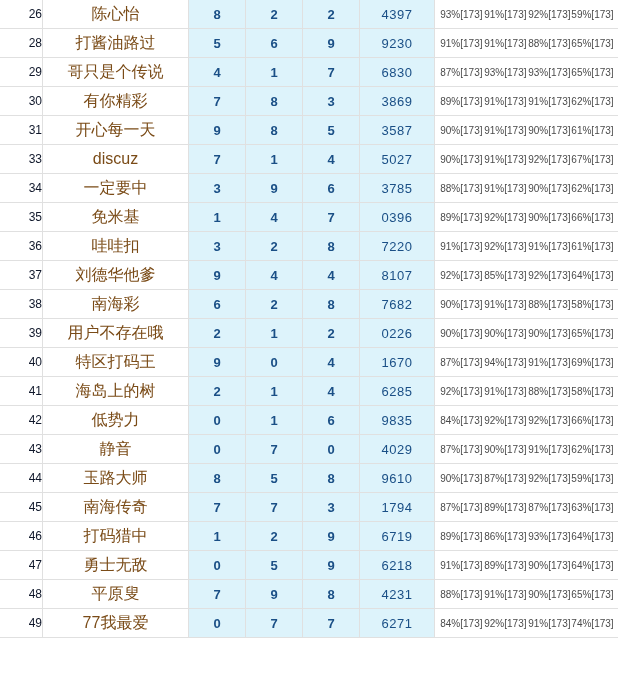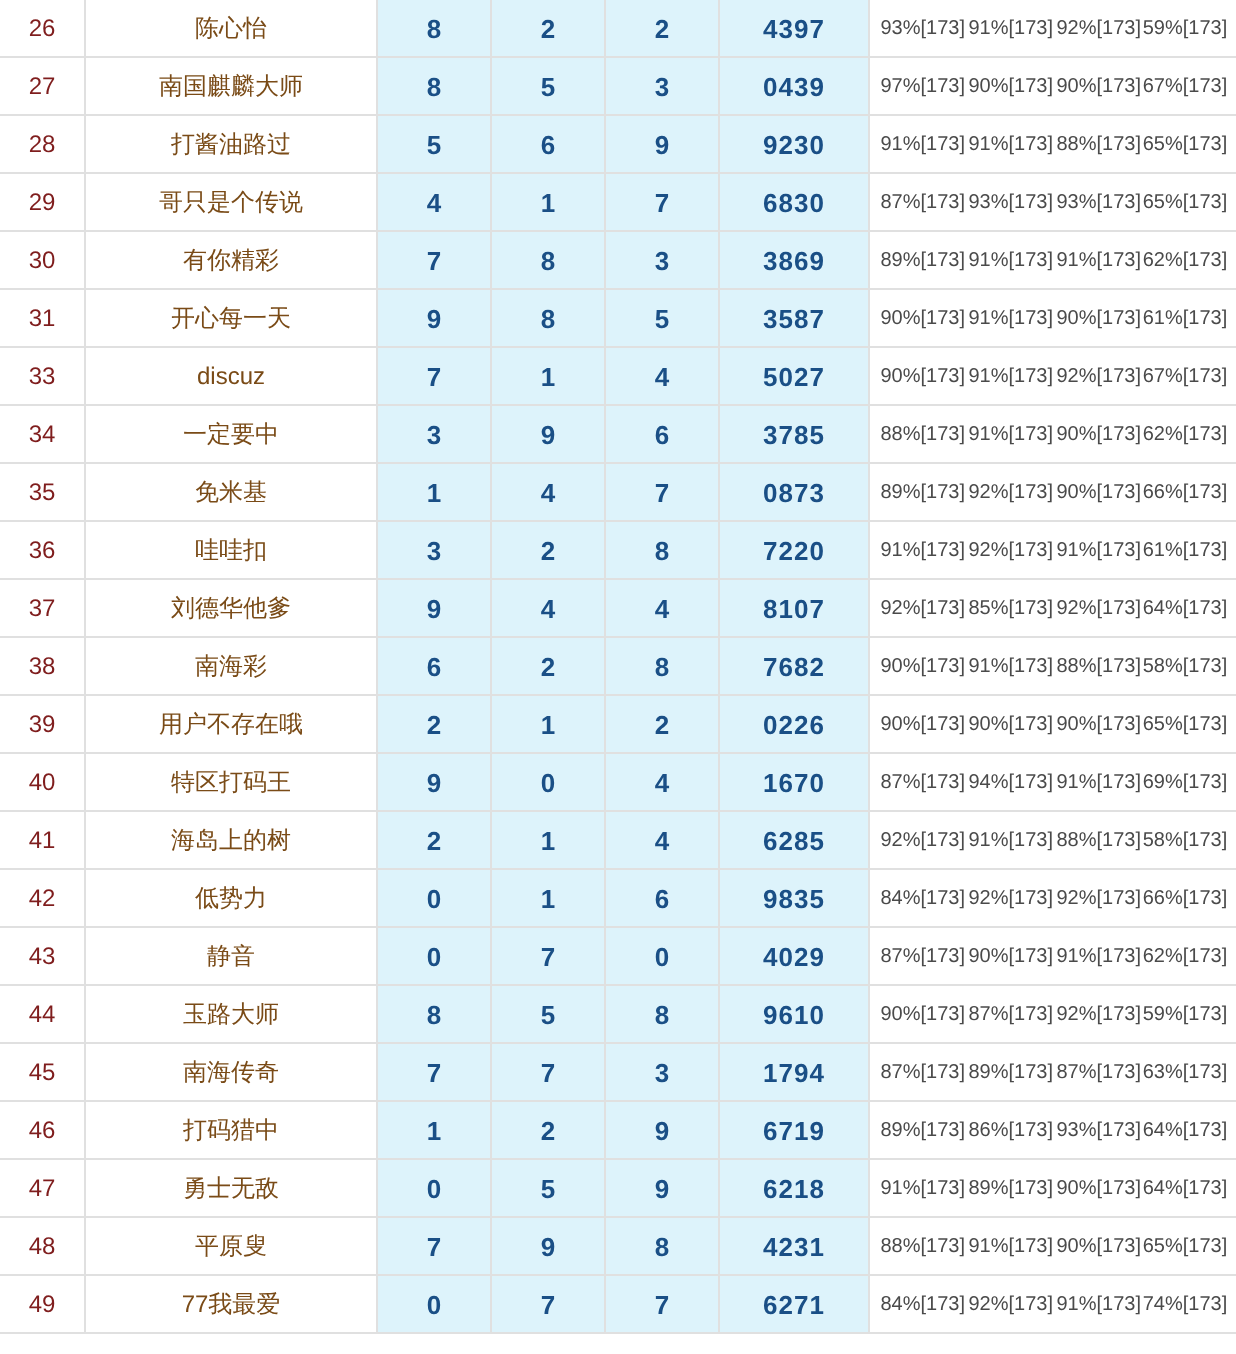--- a/index.html
+++ b/index.html
@@ -18,24 +18,24 @@
   #ranking-table td{
     border-bottom:1px solid #e0e0e0;
     border-right:1px solid #e0e0e0;
     height:28px;
     padding:0;
     vertical-align:middle;
     overflow:hidden;
     white-space:nowrap;
   }
   #ranking-table tr td:last-child{border-right:none;}
-  .col-rank{width:42px;text-align:center;color:#7f1d1d;font-size:12px;}
-  .col-name{width:145px;text-align:center;color:#7a4b17;font-size:12px;}
+  .col-rank{width:42px;text-align:right;color:#0f172a;font-size:12px;}
+  .col-name{width:145px;text-align:center;color:#7a4b17;font-size:16px;}
   .col-s1,.col-s2,.col-s3{width:56px;text-align:center;background:#ddf3fb;color:#1a4f86;font-weight:bold;font-size:13px;}
-  .col-score{width:74px;text-align:center;background:#ddf3fb;color:#1a4f86;font-weight:bold;font-size:13px;letter-spacing:0.5px;}
+  .col-score{width:74px;text-align:center;background:#ddf3fb;color:#1a4f86;font-weight:normal;font-size:13px;letter-spacing:0.5px;}
   .col-pct{
     text-align:center;
     padding-left:6px;
     color:#4a4a4a;
     font-size:10px;
     white-space:nowrap;
   }
   .pct-cell{display:inline-block;width:44px;}
   .pct-cell.last{width:auto;}
 </style>
@@ -47,29 +47,20 @@
       <tr>
         <td class="col-rank">26</td>
         <td class="col-name">陈心怡</td>
         <td class="col-s1">8</td>
         <td class="col-s2">2</td>
         <td class="col-s3">2</td>
         <td class="col-score">4397</td>
         <td class="col-pct"><span class="pct-cell">93%[173]</span><span class="pct-cell">91%[173]</span><span class="pct-cell">92%[173]</span><span class="pct-cell last">59%[173]</span></td>
       </tr>
       <tr>
-        <td class="col-rank">27</td>
-        <td class="col-name">南国麒麟大师</td>
-        <td class="col-s1">8</td>
-        <td class="col-s2">5</td>
-        <td class="col-s3">3</td>
-        <td class="col-score">0439</td>
-        <td class="col-pct"><span class="pct-cell">97%[173]</span><span class="pct-cell">90%[173]</span><span class="pct-cell">90%[173]</span><span class="pct-cell last">67%[173]</span></td>
-      </tr>
-      <tr>
         <td class="col-rank">28</td>
         <td class="col-name">打酱油路过</td>
         <td class="col-s1">5</td>
         <td class="col-s2">6</td>
         <td class="col-s3">9</td>
         <td class="col-score">9230</td>
         <td class="col-pct"><span class="pct-cell">91%[173]</span><span class="pct-cell">91%[173]</span><span class="pct-cell">88%[173]</span><span class="pct-cell last">65%[173]</span></td>
       </tr>
       <tr>
         <td class="col-rank">29</td>
@@ -115,21 +106,21 @@
         <td class="col-s3">6</td>
         <td class="col-score">3785</td>
         <td class="col-pct"><span class="pct-cell">88%[173]</span><span class="pct-cell">91%[173]</span><span class="pct-cell">90%[173]</span><span class="pct-cell last">62%[173]</span></td>
       </tr>
       <tr>
         <td class="col-rank">35</td>
         <td class="col-name">免米基</td>
         <td class="col-s1">1</td>
         <td class="col-s2">4</td>
         <td class="col-s3">7</td>
-        <td class="col-score">0873</td>
+        <td class="col-score">0396</td>
         <td class="col-pct"><span class="pct-cell">89%[173]</span><span class="pct-cell">92%[173]</span><span class="pct-cell">90%[173]</span><span class="pct-cell last">66%[173]</span></td>
       </tr>
       <tr>
         <td class="col-rank">36</td>
         <td class="col-name">哇哇扣</td>
         <td class="col-s1">3</td>
         <td class="col-s2">2</td>
         <td class="col-s3">8</td>
         <td class="col-score">7220</td>
         <td class="col-pct"><span class="pct-cell">91%[173]</span><span class="pct-cell">92%[173]</span><span class="pct-cell">91%[173]</span><span class="pct-cell last">61%[173]</span></td>

